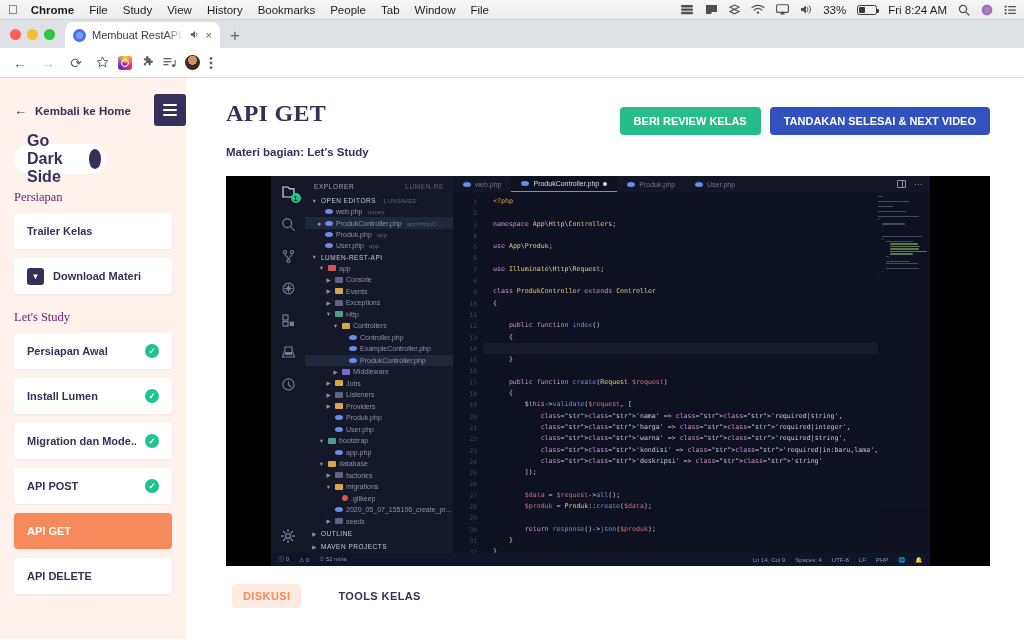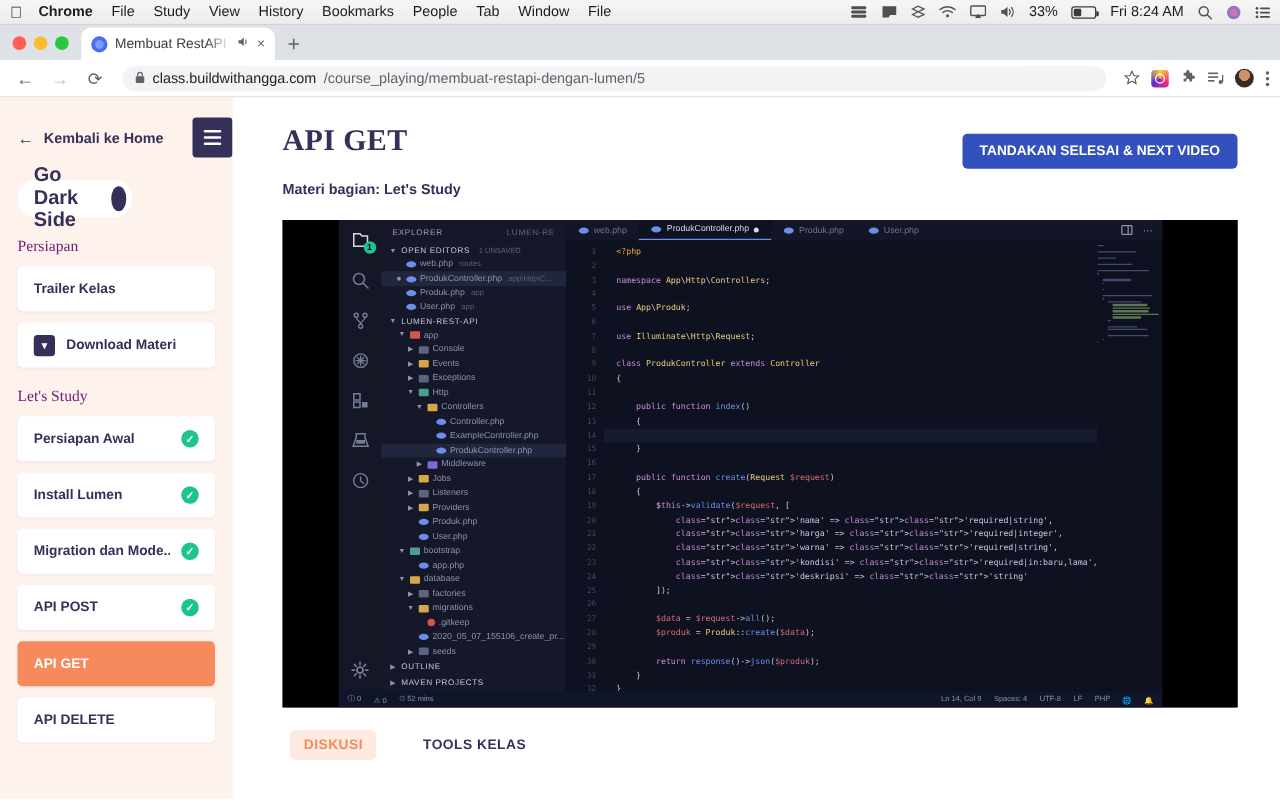--- a/index.html
+++ b/index.html
@@ -311,30 +311,20 @@
     </span>
     <span class="tico">×</span>
   </div>
   <span class="newtab">+</span>
 </div>
 
 <div class="chrome-toolbar">
   <span class="navbtn">←</span>
   <span class="navbtn dim">→</span>
   <span class="navbtn">⟳</span>
-  <div class="omnibox">
-    <span class="lock">
-      <svg width="8" height="10" viewBox="0 0 8 10">
-          <rect x="0.6" y="4" width="6.8" height="5.4" rx="1" fill="#5f6368"></rect>
-          <path d="M2.2 4V2.6a1.8 1.8 0 013.6 0V4" stroke="#5f6368" stroke-width="1" fill="none"></path>
-        </svg>
-    </span>
-    <span class="urlhost">class.buildwithangga.com</span>
-      <span class="urlpath">/course_playing/membuat-restapi-dengan-lumen/5</span>
-  </div>
   <span class="tb-icons">
     <span class="i">
       <svg width="13" height="13" viewBox="0 0 13 13">
           <path d="M6.5 1l1.6 3.4 3.7.4-2.8 2.5.8 3.6-3.3-1.9-3.3 1.9.8-3.6L1.2 4.8l3.7-.4z" fill="none" stroke="#5f6368" stroke-width="1"></path>
         </svg>
     </span>
     <span class="ext-colorful"></span>
     <span class="i">
       <svg width="13" height="13" viewBox="0 0 13 13">
           <path d="M5 1.3a1.3 1.3 0 012.6 0v.9h2.1v2.2h.9a1.3 1.3 0 010 2.6h-.9v2.2H7.6v-.9a1.3 1.3 0 00-2.6 0v.9H2.9V6.9h.9a1.3 1.3 0 000-2.6h-.9V2.2H5z" fill="#5f6368"></path>
@@ -418,20 +408,21 @@
     </div>
   </aside>
 
   <main class="main">
     <div class="main-head">
       <div>
         <div class="h-title">API GET</div>
         <div class="h-sub">Materi bagian: Let's Study</div>
       </div>
       <div class="head-btns">
+        <button class="btn green">BERI REVIEW KELAS</button>
         <button class="btn blue">TANDAKAN SELESAI &amp; NEXT VIDEO</button>
       </div>
     </div>
 
     <div class="video">
       <div class="vs-left-pad"></div>
 
       <div class="vs">
         <div class="vs-body">
 

